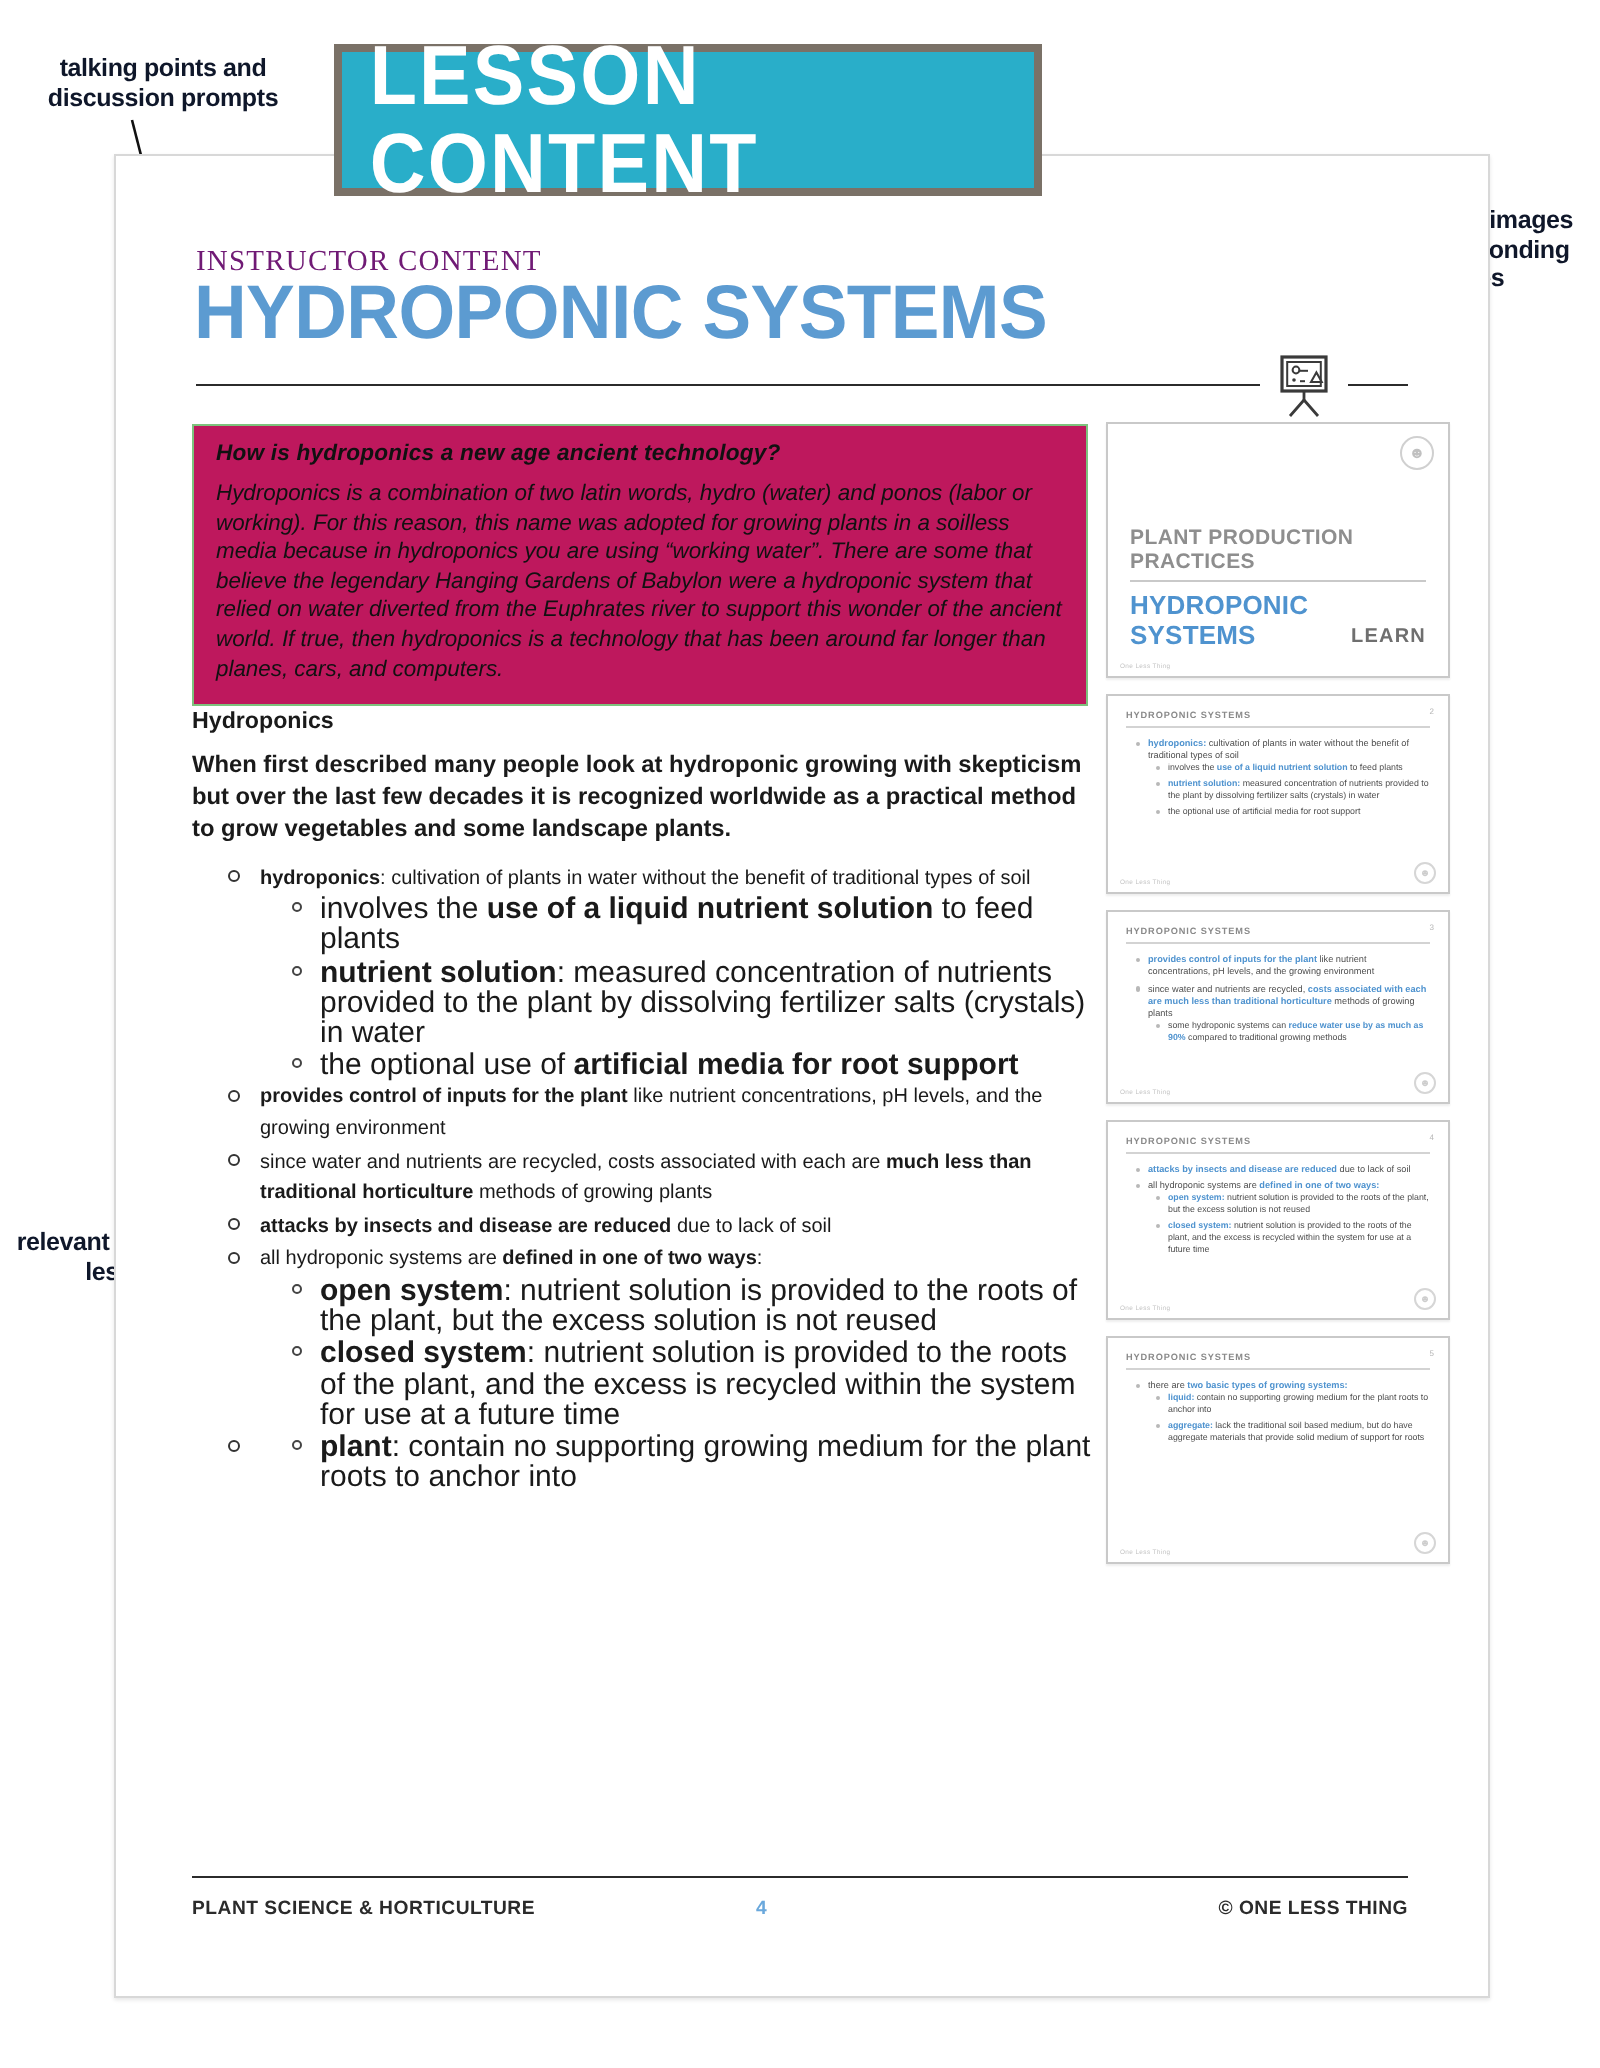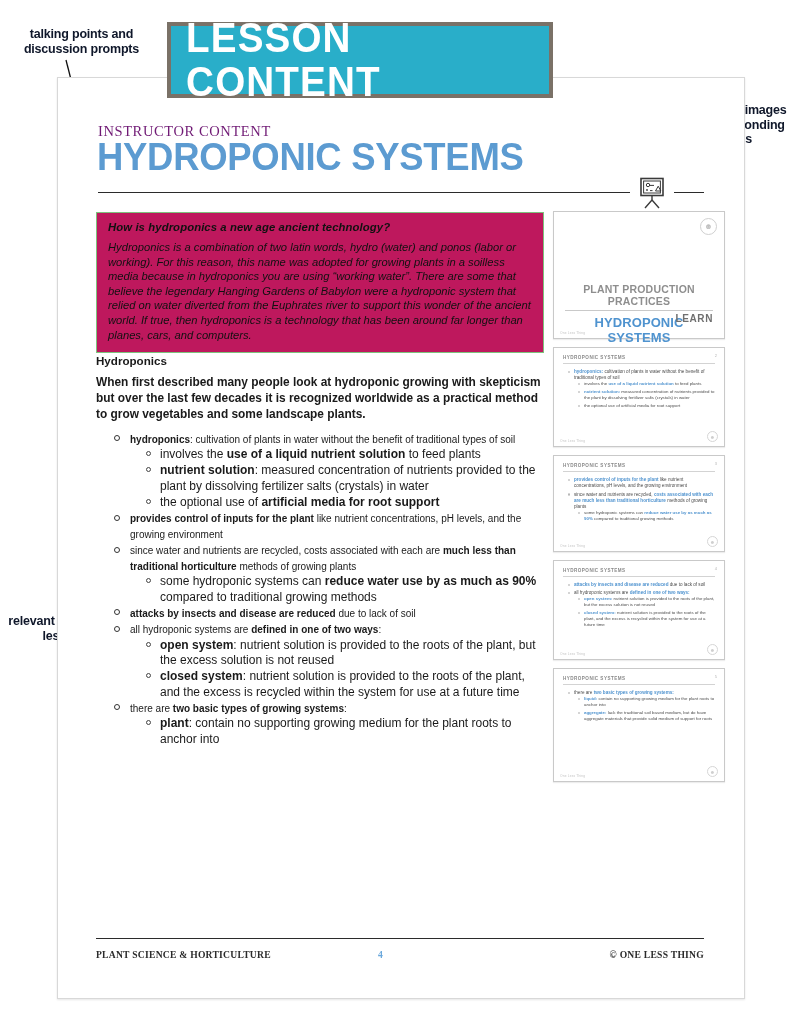--- a/index.html
+++ b/index.html
@@ -23,21 +23,21 @@
 
   
   .page{
     position:absolute;left:57px;top:77px;width:686px;height:920px;
     background:#fff;border:1px solid #d8d8d8;
     box-shadow:0 1px 2px rgba(0,0,0,.10);
   }
 
   
   .banner{
-    position:absolute;left:167px;top:22px;width:386px;height:76px;
+    position:absolute;left:167px;top:22px;width:354px;height:76px;
     background:#29aec9;border:4px solid #7a7167;box-sizing:border-box;
     display:flex;align-items:center;justify-content:center;z-index:6;
   }
   .banner-txt{
     color:#fff;font-family:"Liberation Sans Narrow","Liberation Sans",sans-serif;
     font-weight:700;font-size:42px;letter-spacing:1.2px;line-height:44px;
     transform:scaleX(.92);
   }
 
   
@@ -77,21 +77,21 @@
 
   
   .body{position:absolute;left:38px;top:276px;width:452px;color:#1a1a1a;}
   .sec-h{font-size:11.6px;font-weight:700;margin:0 0 7px 0;}
   .lead{font-size:11.9px;line-height:16.2px;margin:0 0 9px 0;font-weight:bold;}
 
   ul.l1{list-style:none;margin:0;padding:0 0 0 34px;}
   ul.l2{list-style:none;margin:0;padding:0 0 0 30px;}
   ul.l1>li,ul.l2>li{position:relative;margin:0 0 1px 0;}
   ul.l1>li>.txt{font-size:10px;line-height:15.6px;display:block;}
-  ul.l2>li>.txt{font-size:12px;line-height:15.2px;display:block;}
+  ul.l2>li>.txt{font-size:15px;line-height:15.2px;display:block;}
   ul.l1>li>.bul{
     position:absolute;left:-16px;top:3.5px;width:6px;height:6px;
     border:1.15px solid #333;border-radius:50%;box-sizing:border-box;
   }
   ul.l2>li>.bul{
     position:absolute;left:-14px;top:4px;width:5px;height:5px;
     border:1.05px solid #444;border-radius:50%;box-sizing:border-box;
   }
   b{font-weight:700;}
 
@@ -150,21 +150,21 @@
   }
   .hl{color:#4f93cf;font-weight:700;}
 
   
   .foot-rule{
     position:absolute;left:38px;top:860px;width:608px;border-top:1.2px solid #2b2b2b;
   }
   .foot{
     position:absolute;left:38px;top:866px;width:608px;height:20px;
     display:flex;align-items:center;justify-content:space-between;
-    font-family:Liberation Serif, serif;
+    font-family:Liberation Sans, sans-serif;
     font-size:9.6px;font-weight:700;color:#2b2b2b;letter-spacing:.25px;
   }
   .foot .pg{color:#6aa8dc;position:absolute;left:282px;}
 </style>
 </head>
 <body>
 
 <svg class="leaders" viewBox="0 0 800 1034">
   <path d="M66,60 L105,213" stroke="#111" stroke-width="1.3" fill="none"></path>
   <circle cx="106" cy="216" r="3.6" stroke="#111" stroke-width="1.3" fill="#fff"></circle>
@@ -231,26 +231,20 @@
             </li>
           </ul>
         </li>
         <li>
           <span class="bul"></span>
           <span class="txt"><b>provides control of inputs for the plant</b> like nutrient concentrations, pH levels, and the growing environment</span>
         </li>
         <li>
           <span class="bul"></span>
           <span class="txt">since water and nutrients are recycled, costs associated with each are <b>much less than traditional horticulture</b> methods of growing plants</span>
-          <ul class="l2">
-            <li>
-              <span class="bul"></span>
-              <span class="txt">some hydroponic systems can <b>reduce water use by as much as 90%</b> compared to traditional growing methods</span>
-            </li>
-          </ul>
         </li>
         <li>
           <span class="bul"></span>
           <span class="txt"><b>attacks by insects and disease are reduced</b> due to lack of soil</span>
         </li>
         <li>
           <span class="bul"></span>
           <span class="txt">all hydroponic systems are <b>defined in one of two ways</b>:</span>
           <ul class="l2">
             <li>
@@ -258,35 +252,34 @@
               <span class="txt"><b>open system</b>: nutrient solution is provided to the roots of the plant, but the excess solution is not reused</span>
             </li>
             <li>
               <span class="bul"></span>
               <span class="txt"><b>closed system</b>: nutrient solution is provided to the roots of the plant, and the excess is recycled within the system for use at a future time</span>
             </li>
           </ul>
         </li>
         <li>
           <span class="bul"></span>
-          <span class="txt">there are <b>two basic types of growing systems</b>:</span>
           <ul class="l2">
             <li>
               <span class="bul"></span>
               <span class="txt"><b>plant</b>: contain no supporting growing medium for the plant roots to anchor into</span>
             </li>
           </ul>
         </li>
       </ul>
   </div>
 
   <div class="slides" id="slides-col">
       <div class="slide title">
         <div class="badge">☻</div>
-        <div style="position:absolute;left:11px;right:11px;top:71px;text-align:center;">
+        <div style="position:absolute;left:11px;right:11px;top:51px;">
           <div class="s-kicker">PLANT PRODUCTION PRACTICES</div>
           <div class="s-title">HYDROPONIC SYSTEMS</div>
         </div>
         <div class="s-learn">LEARN</div>
         <div class="s-foot">One Less Thing</div>
       </div>
       <div class="slide bul">
         <div class="s-num">2</div>
         <div class="s-head">HYDROPONIC SYSTEMS</div>
         <ul class="sl1">

